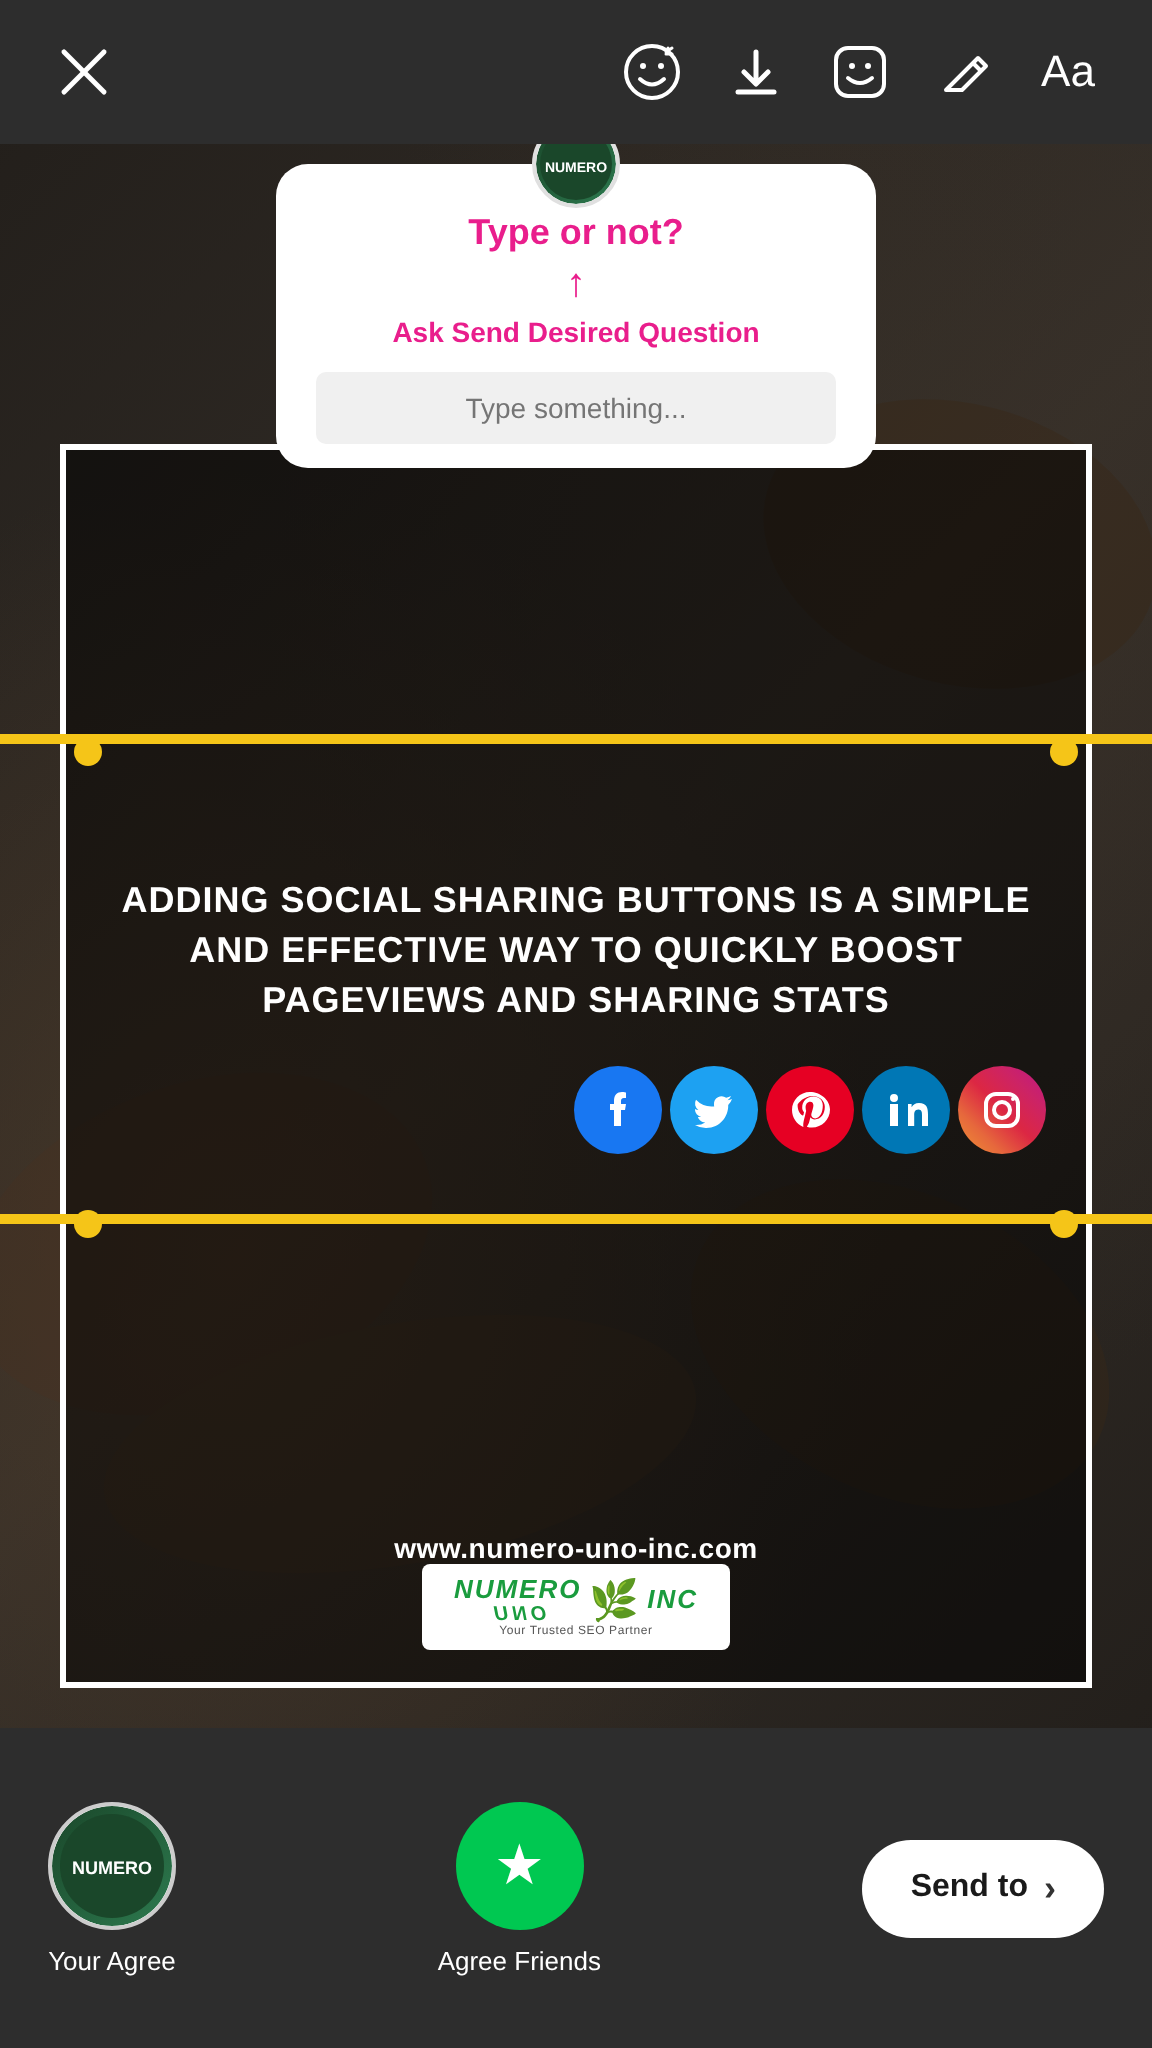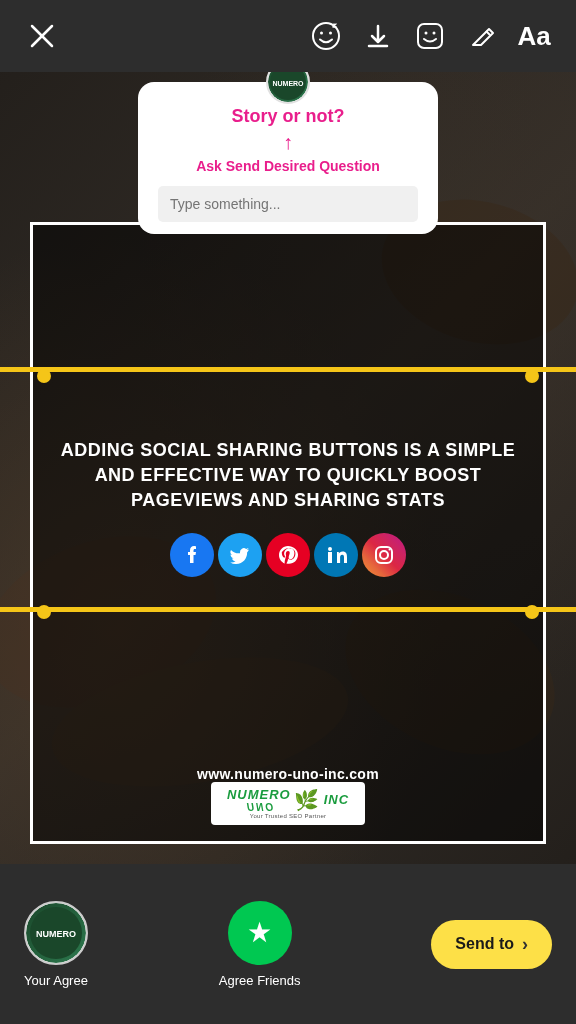--- a/index.html
+++ b/index.html
@@ -131,20 +131,21 @@
       margin-bottom: 12px;
     }
     .poll-input {
       width: 100%;
       background: #f0f0f0;
       border: none;
       border-radius: 5px;
       padding: 10px 12px;
       font-size: 14px;
       color: #999;
+      text-align: center;
       outline: none;
     }
 
     
     .content-card {
       position: absolute;
       top: 150px;
       left: 30px;
       right: 30px;
       bottom: 20px;
@@ -189,21 +190,21 @@
     .dot-tl { top: 297px; left: 37px; }
     .dot-tr { top: 297px; right: 37px; }
     .dot-bl { top: 533px; left: 37px; }
     .dot-br { top: 533px; right: 37px; }
 
     
     .main-text-area {
       flex: 1;
       display: flex;
       flex-direction: column;
-      align-items: center;
+      align-items: flex-end;
       justify-content: center;
       gap: 20px;
     }
     .main-heading {
       color: white;
       font-size: 18px;
       font-weight: 800;
       text-align: center;
       line-height: 1.4;
       letter-spacing: 0.5px;
@@ -307,21 +308,21 @@
       display: flex;
       align-items: center;
       justify-content: center;
     }
     .friends-star {
       color: white;
       font-size: 28px;
     }
 
     .send-to-btn {
-      background: #fde047;
+      background: #ffffff;
       border: none;
       border-radius: 30px;
       padding: 14px 24px;
       font-size: 16px;
       font-weight: 600;
       color: #1a1a1a;
       display: flex;
       align-items: center;
       gap: 8px;
       cursor: pointer;
@@ -393,21 +394,21 @@
         <circle cx="19" cy="12" r="1.5" fill="white"></circle>
         <path d="M9 18 Q15 23 21 18" stroke="white" stroke-width="2" fill="none" stroke-linecap="round"></path>
       </svg>
     </div>
     <div class="toolbar-icon">
       <svg width="26" height="26" viewBox="0 0 26 26" fill="none">
         <path d="M4 22 L8 18 L20 6 L24 10 L12 22 L4 22 Z" stroke="white" stroke-width="2" fill="none" stroke-linejoin="round"></path>
         <line x1="17" y1="8" x2="21" y2="12" stroke="white" stroke-width="2"></line>
       </svg>
     </div>
-    <div class="toolbar-icon" style="font-size:26px; font-weight:700; color:white;">
+    <div class="toolbar-icon" style="font-size:22px; font-weight:400; color:white;">
       <span>Aa</span>
     </div>
   </div>
 </div>
 
 <div class="story-content">
 
   <div class="bg-image">
     <div class="bg-overlay"></div>
 
@@ -421,21 +422,21 @@
 
   <div class="poll-widget">
     <div class="poll-avatar">
       <div class="poll-avatar-inner">
         <svg width="36" height="36" viewBox="0 0 36 36">
           <circle cx="18" cy="18" r="18" fill="#1a472a"></circle>
           <text x="18" y="22" text-anchor="middle" font-size="7" fill="white" font-weight="bold">NUMERO</text>
         </svg>
       </div>
     </div>
-    <div class="poll-title">Story or not?</div>
+    <div class="poll-title">Type or not?</div>
     <span class="poll-arrow">↑</span>
     <div class="poll-subtitle">Ask Send Desired Question</div>
     <input class="poll-input" type="text" placeholder="Type something..." style="">
   </div>
 
   <div class="yellow-line-top"></div>
   <div class="yellow-line-bottom"></div>
 
   <div class="yellow-dot dot-tl"></div>
   <div class="yellow-dot dot-tr"></div>

